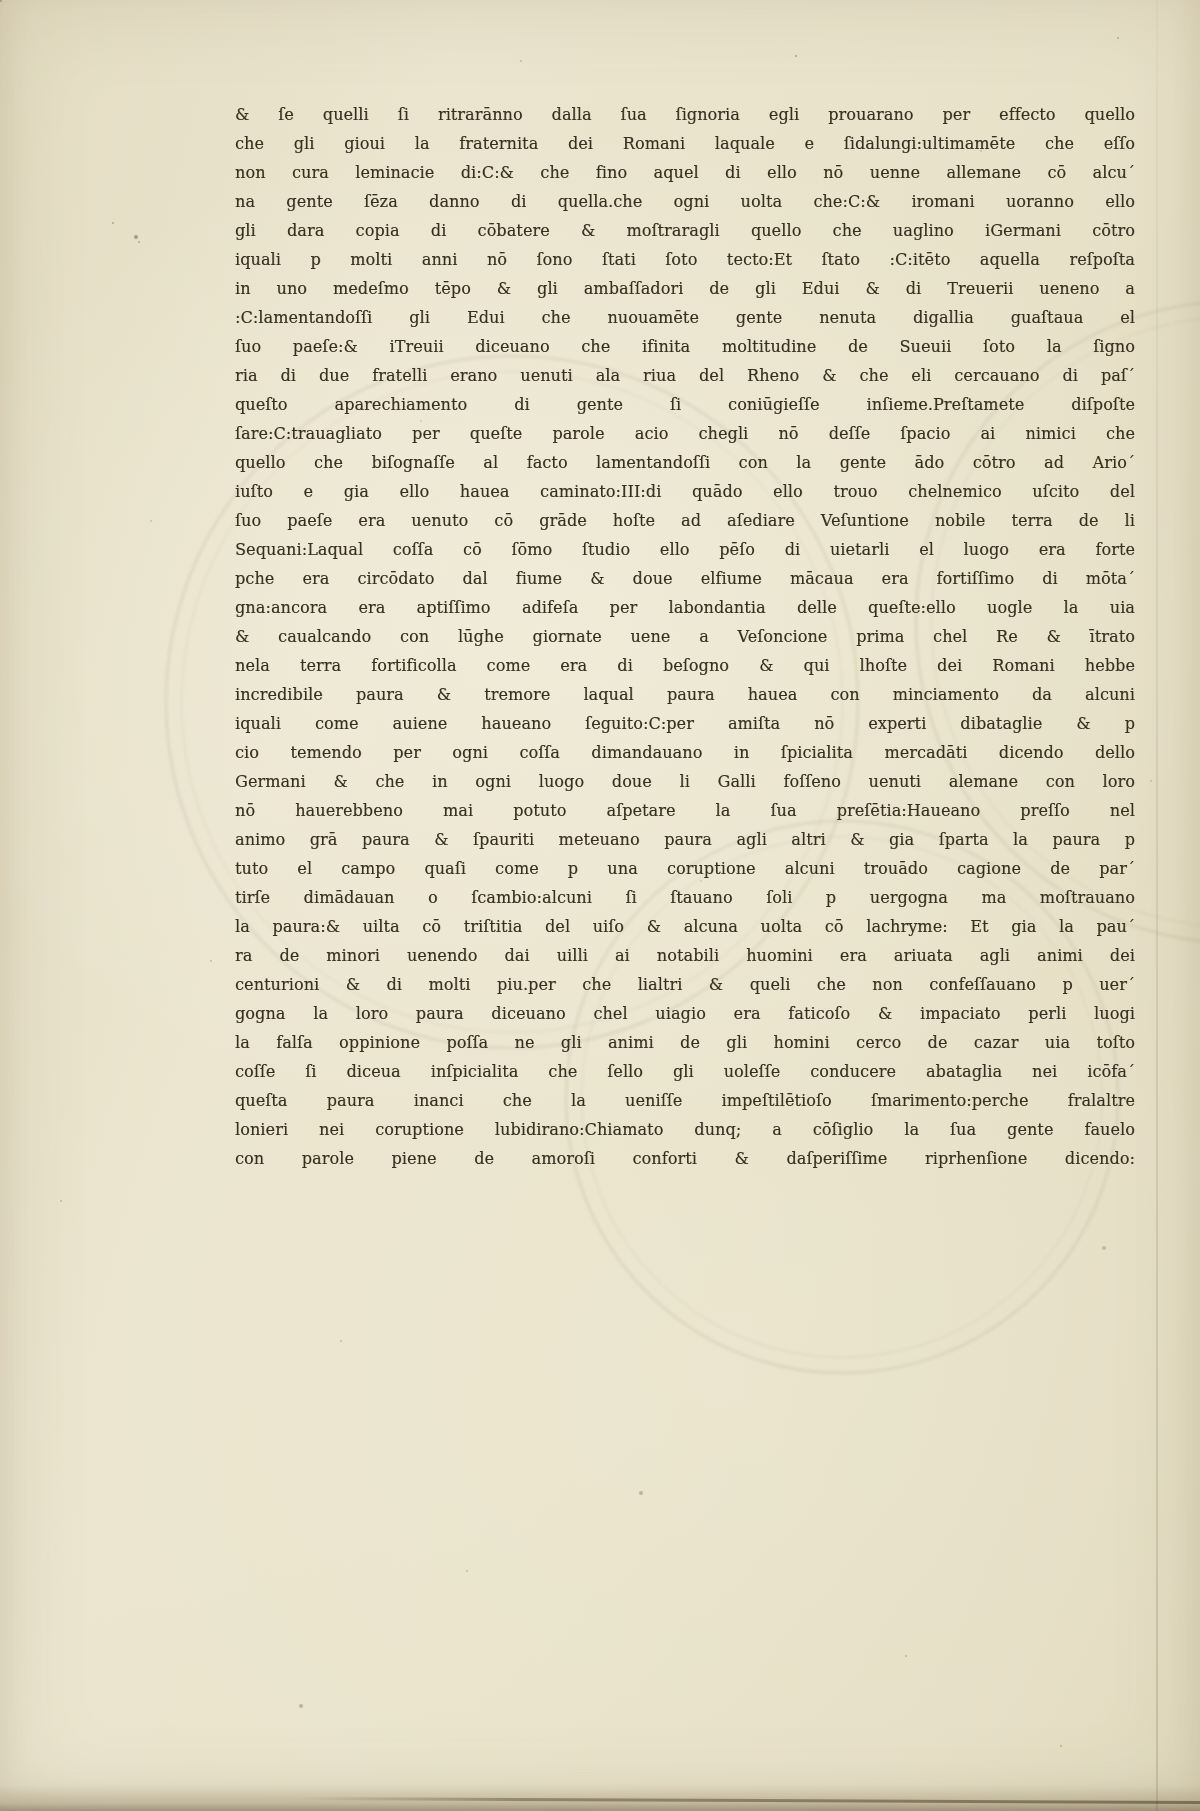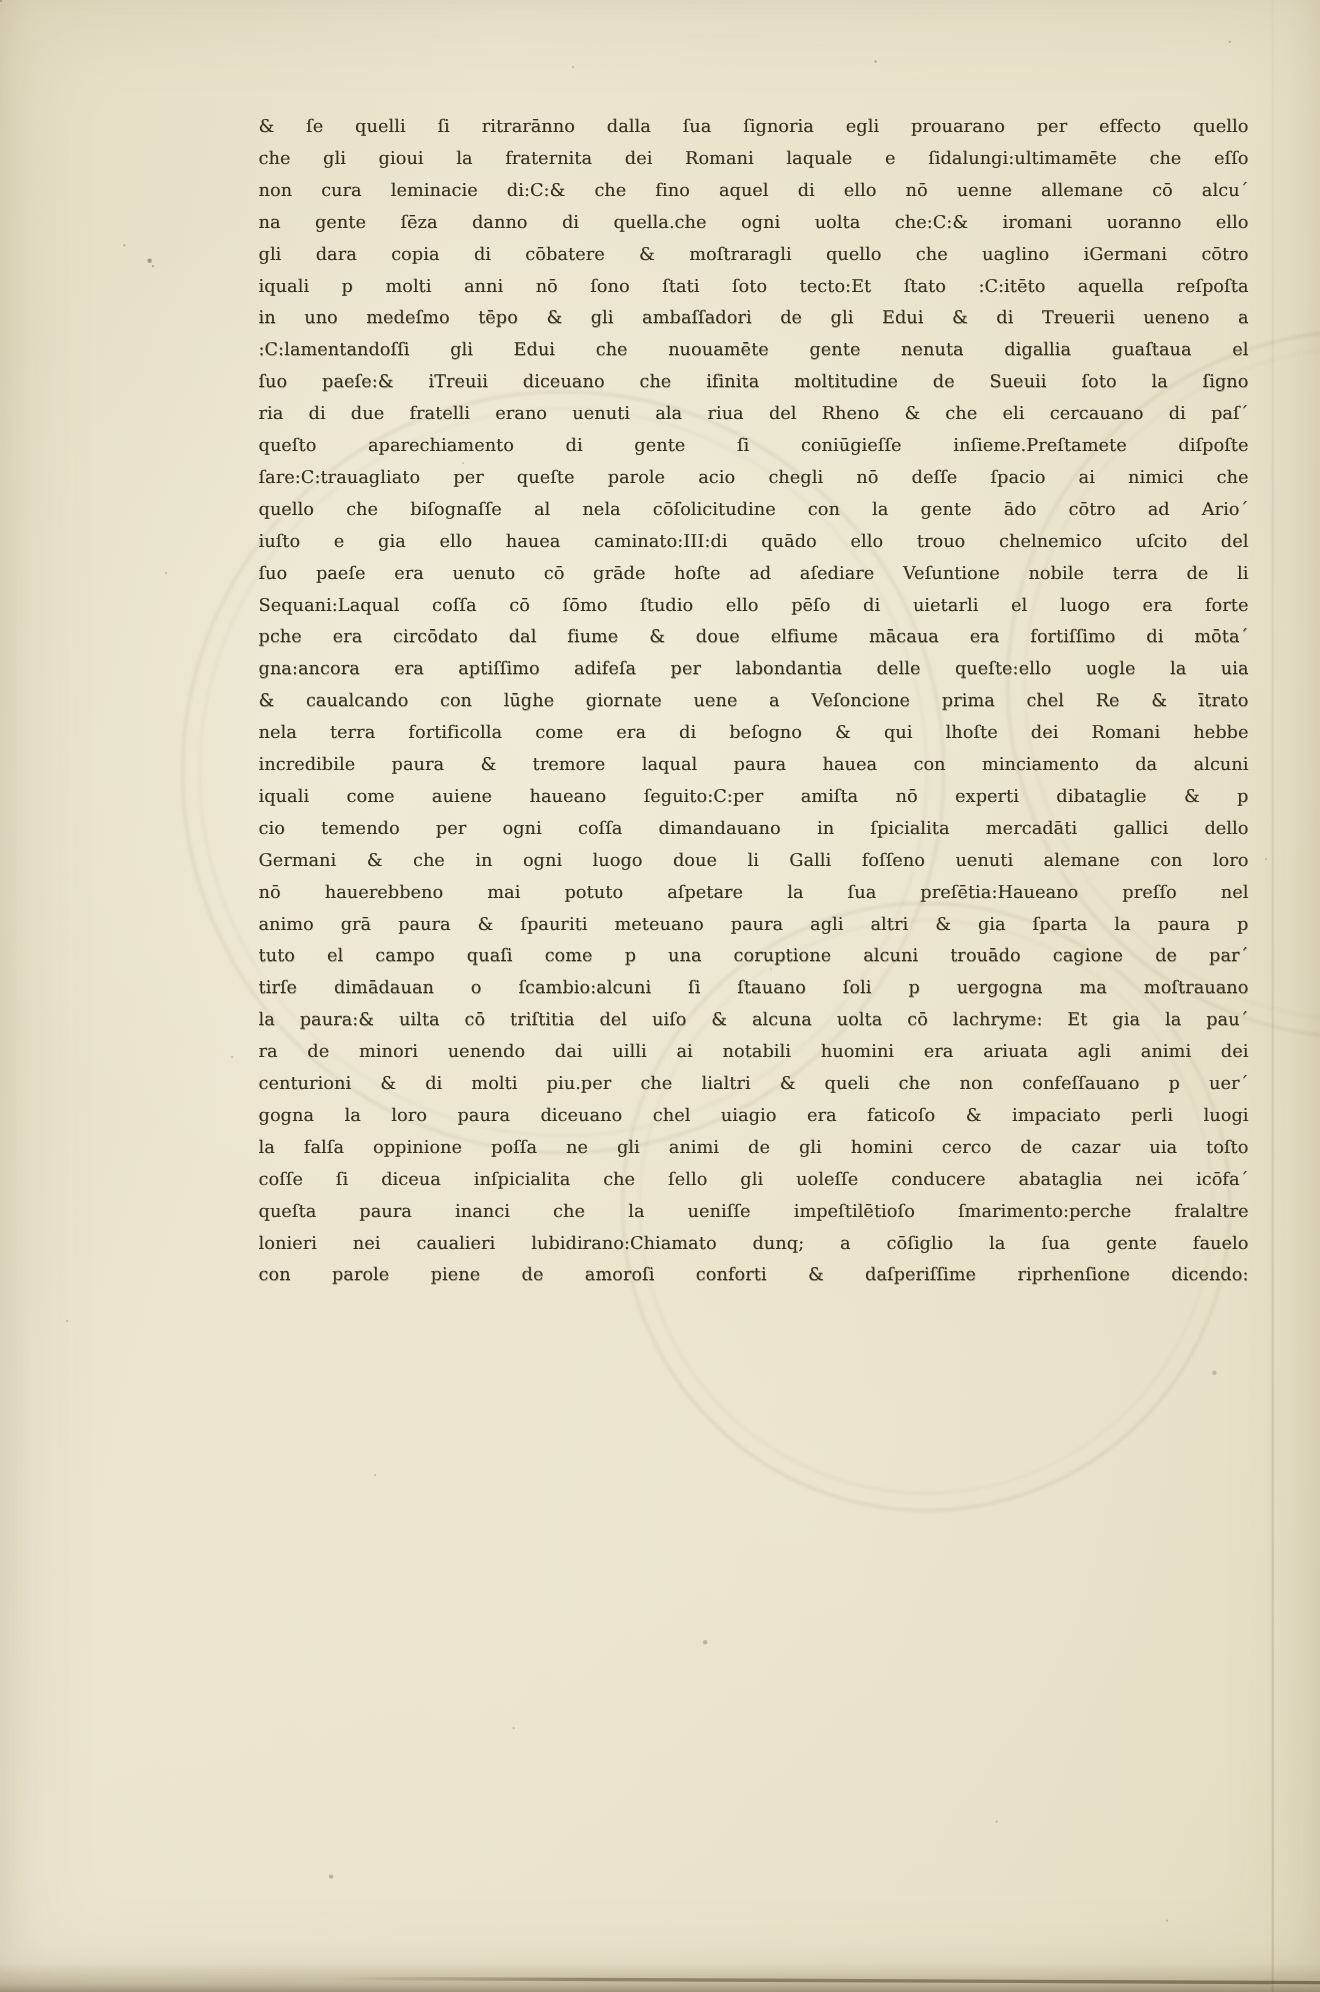--- a/index.html
+++ b/index.html
@@ -105,43 +105,43 @@
     <div class="line">non cura leminacie di:C:&amp; che fino aquel di ello nō uenne allemane cō alcu´</div>
     <div class="line">na gente ſēza danno di quella.che ogni uolta che:C:&amp; iromani uoranno ello</div>
     <div class="line">gli dara copia di cōbatere &amp; moſtraragli quello che uaglino iGermani cōtro</div>
     <div class="line">iquali p molti anni nō ſono ſtati ſoto tecto:Et ſtato :C:itēto aquella reſpoſta</div>
     <div class="line">in uno medeſmo tēpo &amp; gli ambaſſadori de gli Edui &amp; di Treuerii ueneno a</div>
     <div class="line">:C:lamentandoſſi gli Edui che nuouamēte gente nenuta digallia guaſtaua el</div>
     <div class="line">ſuo paeſe:&amp; iTreuii diceuano che ifinita moltitudine de Sueuii ſoto la ſigno</div>
     <div class="line">ria di due fratelli erano uenuti ala riua del Rheno &amp; che eli cercauano di paſ´</div>
     <div class="line">queſto aparechiamento di gente ſi coniūgieſſe inſieme.Preſtamete diſpoſte</div>
     <div class="line">ſare:C:trauagliato per queſte parole acio chegli nō deſſe ſpacio ai nimici che</div>
-    <div class="line">quello che biſognaſſe al nela cōſolicitudine con la gente ādo cōtro ad Ario´</div>
+    <div class="line">quello che biſognaſſe al facto lamentandoſſi con la gente ādo cōtro ad Ario´</div>
     <div class="line">iuſto e gia ello hauea caminato:III:di quādo ello trouo chelnemico uſcito del</div>
     <div class="line">ſuo paeſe era uenuto cō grāde hoſte ad aſediare Veſuntione nobile terra de li</div>
     <div class="line">Sequani:Laqual coſſa cō ſōmo ſtudio ello pēſo di uietarli el luogo era forte</div>
     <div class="line">pche era circōdato dal fiume &amp; doue elfiume mācaua era fortiſſimo di mōta´</div>
     <div class="line">gna:ancora era aptiſſimo adifeſa per labondantia delle queſte:ello uogle la uia</div>
     <div class="line">&amp; caualcando con lūghe giornate uene a Veſoncione prima chel Re &amp; ītrato</div>
     <div class="line">nela terra fortificolla come era di beſogno &amp; qui lhoſte dei Romani hebbe</div>
     <div class="line">incredibile paura &amp; tremore laqual paura hauea con minciamento da alcuni</div>
     <div class="line">iquali come auiene haueano ſeguito:C:per amiſta nō experti dibataglie &amp; p</div>
-    <div class="line">cio temendo per ogni coſſa dimandauano in ſpicialita mercadāti gallici dello</div>
+    <div class="line">cio temendo per ogni coſſa dimandauano in ſpicialita mercadāti dicendo dello</div>
     <div class="line">Germani &amp; che in ogni luogo doue li Galli foſſeno uenuti alemane con loro</div>
     <div class="line">nō hauerebbeno mai potuto aſpetare la ſua preſētia:Haueano preſſo nel</div>
     <div class="line">animo grā paura &amp; ſpauriti meteuano paura agli altri &amp; gia ſparta la paura p</div>
     <div class="line">tuto el campo quaſi come p una coruptione alcuni trouādo cagione de par´</div>
     <div class="line">tirſe dimādauan o ſcambio:alcuni ſi ſtauano ſoli p uergogna ma moſtrauano</div>
     <div class="line">la paura:&amp; uilta cō triſtitia del uiſo &amp; alcuna uolta cō lachryme: Et gia la pau´</div>
     <div class="line">ra de minori uenendo dai uilli ai notabili huomini era ariuata agli animi dei</div>
     <div class="line">centurioni &amp; di molti piu.per che lialtri &amp; queli che non confeſſauano p uer´</div>
     <div class="line">gogna la loro paura diceuano chel uiagio era faticoſo &amp; impaciato perli luogi</div>
     <div class="line">la falſa oppinione poſſa ne gli animi de gli homini cerco de cazar uia toſto</div>
     <div class="line">coſſe ſi diceua inſpicialita che ſello gli uoleſſe conducere abataglia nei icōfa´</div>
     <div class="line">queſta paura inanci che la ueniſſe impeſtilētioſo ſmarimento:perche fralaltre</div>
-    <div class="line">lonieri nei caualieri lubidirano:Chiamato dunq; a cōſiglio la ſua gente fauelo</div>
+    <div class="line">lonieri nei coruptione lubidirano:Chiamato dunq; a cōſiglio la ſua gente fauelo</div>
     <div class="line">con parole piene de amoroſi conforti &amp; daſperiſſime riprhenſione dicendo:</div>
   </div>
 
   <div class="right-edge-line"></div>
   <div class="bottom-edge"></div>
   <div class="bottom-line"></div>
 </div>
 
 </body></html>

